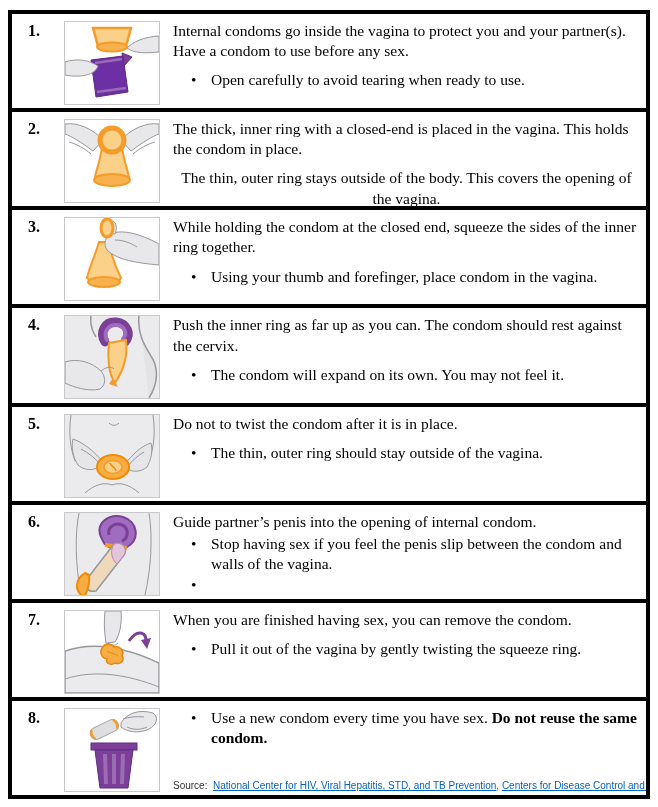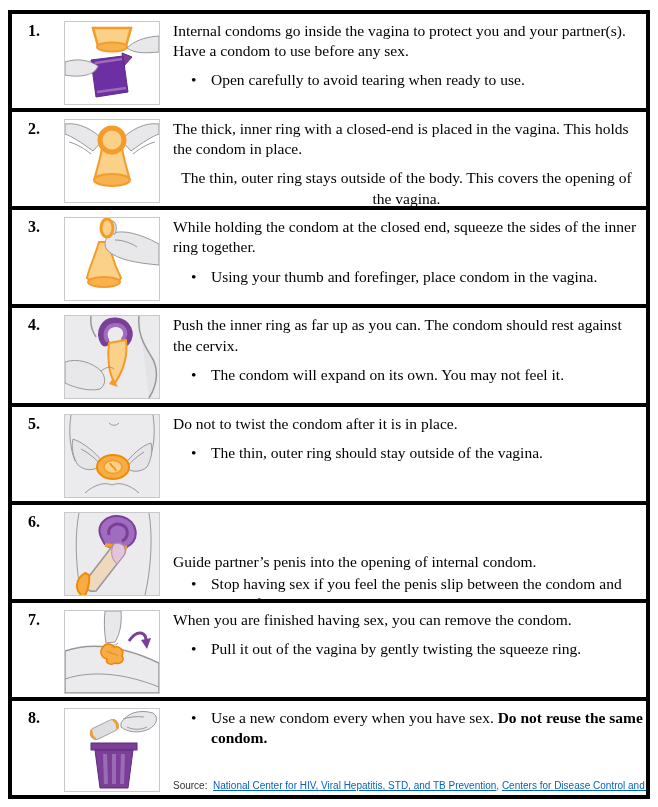--- a/index.html
+++ b/index.html
@@ -9,21 +9,21 @@
   .row:first-child{border-top:none;}
   .num{width:46px;flex-shrink:0;font-weight:bold;font-size:16px;padding:1px 0 0 10px;box-sizing:border-box;}
   .imgbox{width:96px;height:84px;flex-shrink:0;border:1px solid #c9c9cb;background:#fff;box-sizing:border-box;overflow:hidden;}
   .imgbox svg{display:block;width:100%;height:100%;}
   .textcol{flex:1;padding-left:13px;font-size:15.5px;line-height:1.3;position:relative;min-height:84px;display:flex;flex-direction:column;}
   .para{margin:0 0 9px 0;}
   .para:last-child{margin-bottom:0;text-align:center;}
   .bullet{display:flex;margin:0 0 3px 18px;}
   .bullet .dot{width:20px;flex-shrink:0;}
   .bullet .btxt b{font-weight:bold;}
-  .tight .para{margin-bottom:2px;margin-top:40px;}
+  .tight .para{margin-bottom:2px;}
   .tight .bullet{margin-bottom:1px;}
   .sourceline{margin-top:auto;align-self:flex-end;font-family:Liberation Sans, sans-serif;font-size:10px;color:#333;white-space:nowrap;padding-top:4px;}
   .sourceline a{color:#0563C1;text-decoration:underline;cursor:pointer;}
   .sourceline .sep{color:#0563C1;}
 </style>
 </head>
 <body>
 
 <div class="sheet">
 
@@ -207,21 +207,21 @@
           <path d="M51,16 C53,19 53,23 51,26" stroke="#F49B2A" stroke-width="2.5" fill="none"></path>
         </g>
         <path d="M56,14 C62,4 74,0 88,4 C94,8 92,16 84,20 C74,25 62,23 56,18 Z" fill="#E8E8EA" stroke="#98989C"></path>
         <path d="M62,18 C68,21 76,21 82,18" stroke="#98989C" fill="none"></path>
         <path d="M58,10 C64,8 72,7 79,8" stroke="#98989C" fill="none"></path>
       </svg>
     </div>
     <div class="textcol">
       <div class="bullet">
         <span class="dot">•</span>
-        <span class="btxt"><span>Use a new condom every when you have sex. </span><b>Do not reuse the same condom.</b></span>
+        <span class="btxt"><span>Use a new condom every time you have sex. </span><b>Do not reuse the same condom.</b></span>
       </div>
       <div class="sourceline">
         <span>Source:</span>&nbsp;
         <a>National Center for HIV, Viral Hepatitis, STD, and TB Prevention</a><span class="sep">, </span><a>Centers for Disease Control and Prevention</a>
       </div>
     </div>
   </div>
 
 </div>
 

